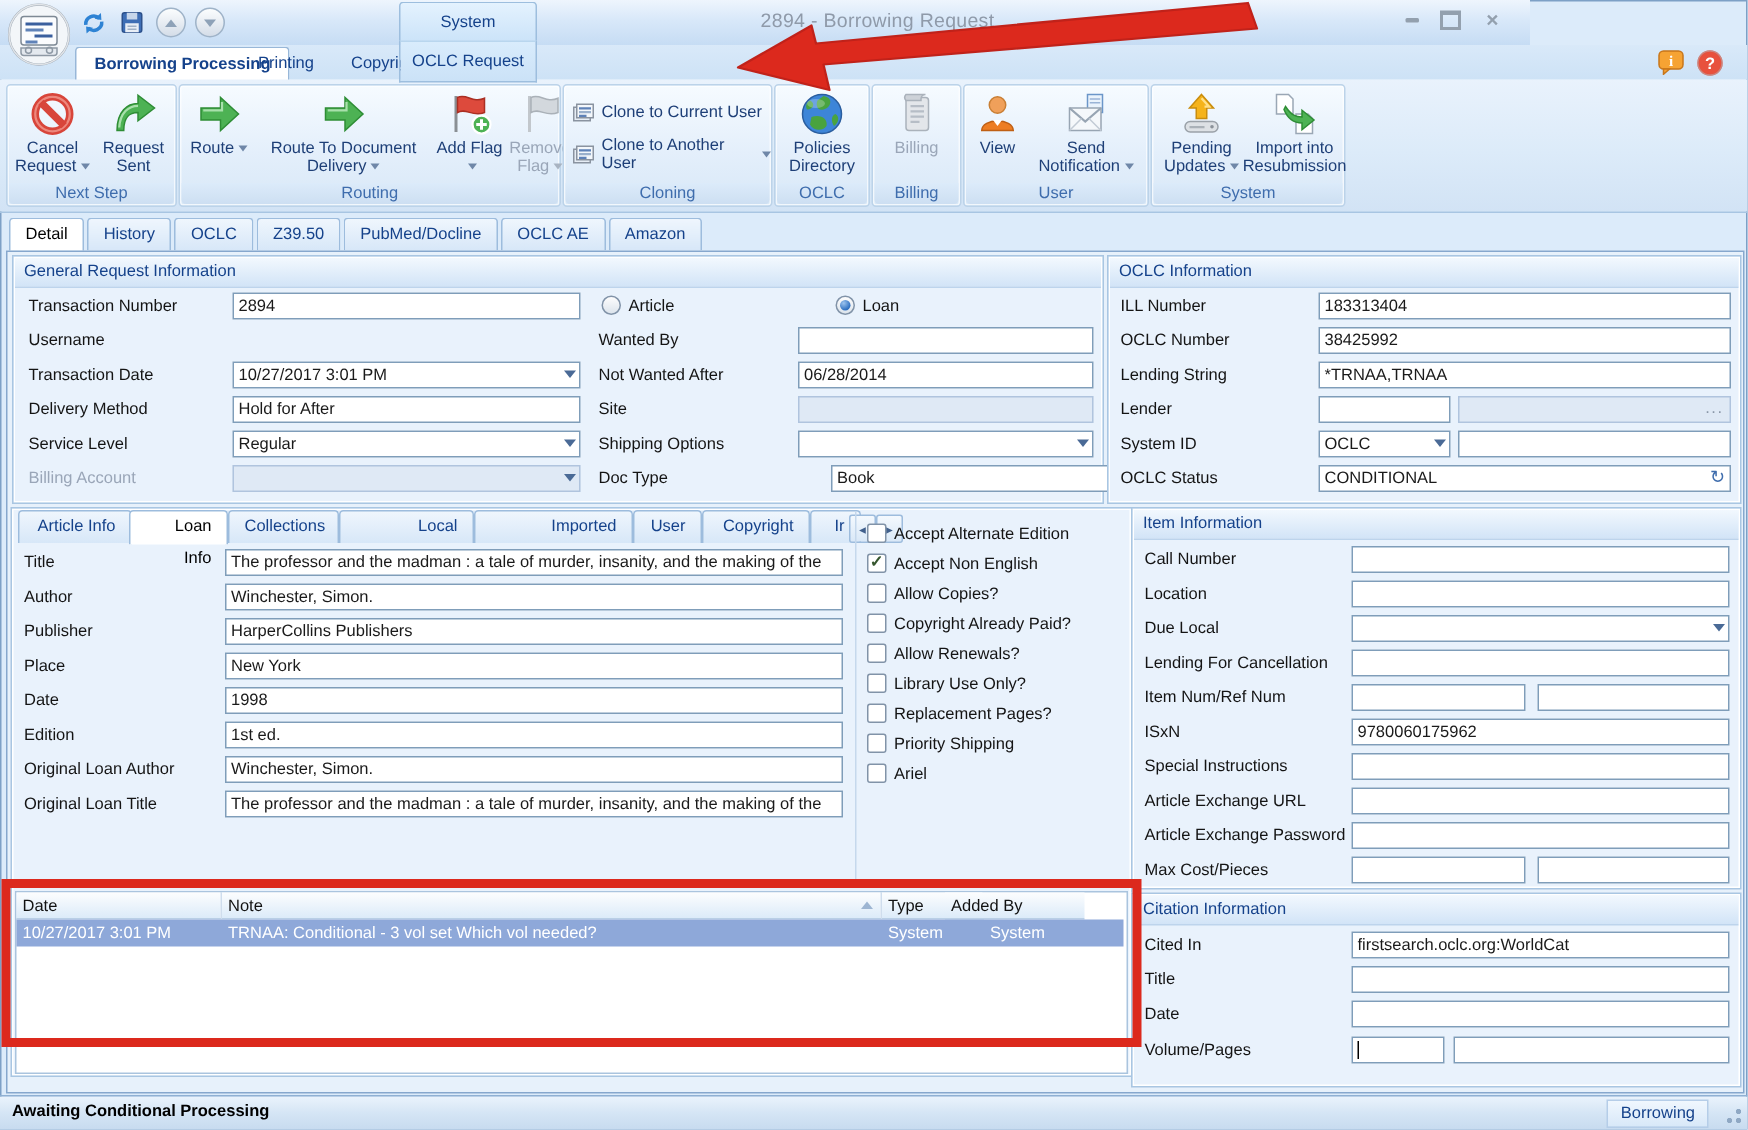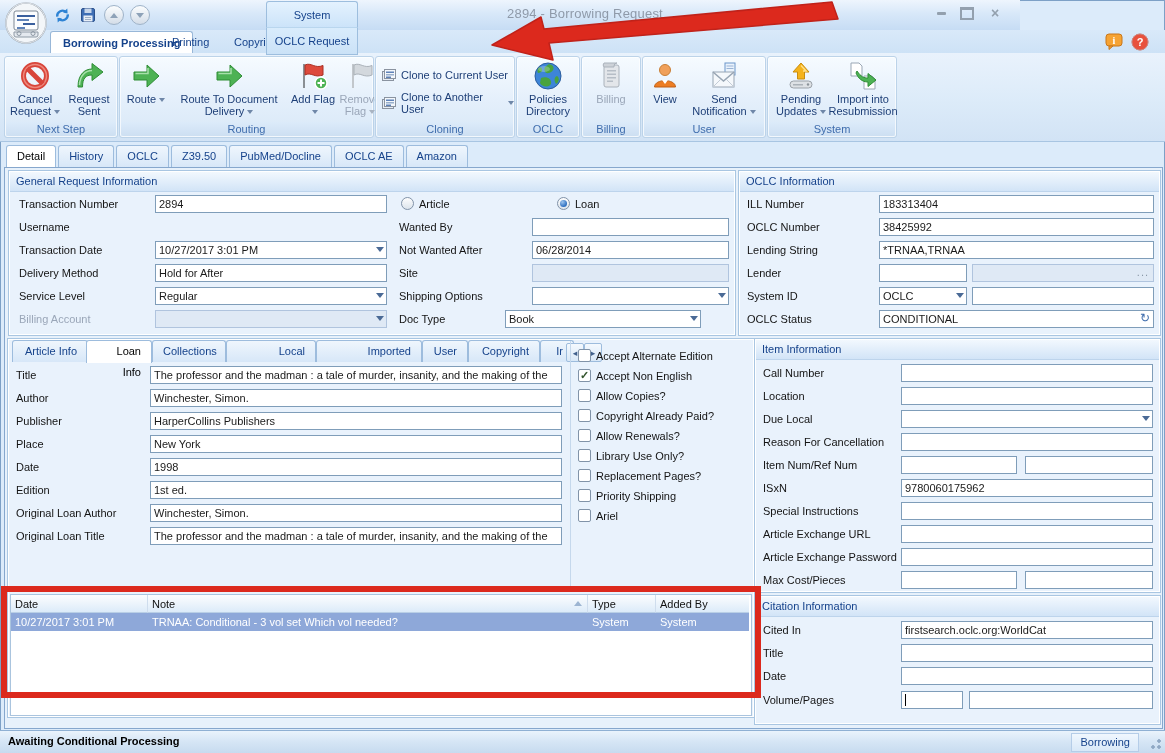--- a/index.html
+++ b/index.html
@@ -390,21 +390,21 @@
     <div class="flabel" style="left:390px;top:93px">Site</div>
     <div class="tbox disabled" style="left:523px;top:93px;width:197px">
         <span></span>
       </div>
     <div class="flabel" style="left:390px;top:116px">Shipping Options</div>
     <div class="tbox combo" style="left:523px;top:116px;width:197px">
         <span></span>
         <span class="dda"></span>
       </div>
     <div class="flabel" style="left:390px;top:139px">Doc Type</div>
-    <div class="tbox combo" style="left:496px;top:139px;width:196px">
+    <div class="tbox combo" style="left:545px;top:139px;width:196px">
         <span>Book</span>
         <span class="dda"></span>
       </div>
   </div>
 
   <div class="panel" style="left:733px;top:2px;width:421px;height:164px">
     <div class="phead">OCLC Information</div>
     <div class="flabel" style="left:8px;top:24px">ILL Number</div>
     <div class="tbox" style="left:140px;top:24px;width:275px">
         <span>183313404</span>
@@ -506,21 +506,21 @@
     <div class="cb" style="left:570px;top:150px">✓</div>
     <div class="cblabel" style="left:588px;top:150px">Priority Shipping</div>
     <div class="cb" style="left:570px;top:170px">✓</div>
     <div class="cblabel" style="left:588px;top:170px">Ariel</div>
 
     <div id="notes">
       <div class="nhead" style="left:0;width:137px">Date</div>
       <div class="nhead" style="left:137px;width:440px">Note</div>
       <span class="sortasc" style="right:169px"></span>
       <div class="nhead" style="left:577px;width:68px">Type</div>
-      <div class="nhead" style="left:645px;width:93px;border-right:none">Added By</div>
+      <div class="nhead" style="left:619px;width:93px;border-right:none">Added By</div>
       <div class="nrow-bg"></div>
       <div class="ncell" style="left:0;width:137px">10/27/2017 3:01 PM</div>
       <div class="ncell" style="left:137px;width:440px">TRNAA: Conditional - 3 vol set Which vol needed?</div>
       <div class="ncell" style="left:577px;width:68px">System</div>
       <div class="ncell" style="left:645px;width:93px">System</div>
     </div>
   </div>
 
   <div class="panel" style="left:749px;top:170px;width:405px;height:253px">
     <div class="phead">Item Information</div>
@@ -530,21 +530,21 @@
       </div>
     <div class="flabel" style="left:8px;top:48px">Location</div>
     <div class="tbox" style="left:146px;top:48px;width:252px">
         <span></span>
       </div>
     <div class="flabel" style="left:8px;top:71px">Due Local</div>
     <div class="tbox combo" style="left:146px;top:71px;width:252px">
         <span></span>
         <span class="dda"></span>
       </div>
-    <div class="flabel" style="left:8px;top:94px">Reason For Cancellation</div>
+    <div class="flabel" style="left:8px;top:94px">Lending For Cancellation</div>
     <div class="tbox" style="left:146px;top:94px;width:252px">
         <span></span>
       </div>
     <div class="flabel" style="left:8px;top:117px">Item Num/Ref Num</div>
     <div class="tbox" style="left:146px;top:117px;width:116px">
         <span></span>
       </div>
     <div class="tbox" style="left:270px;top:117px;width:128px">
         <span></span>
       </div>

